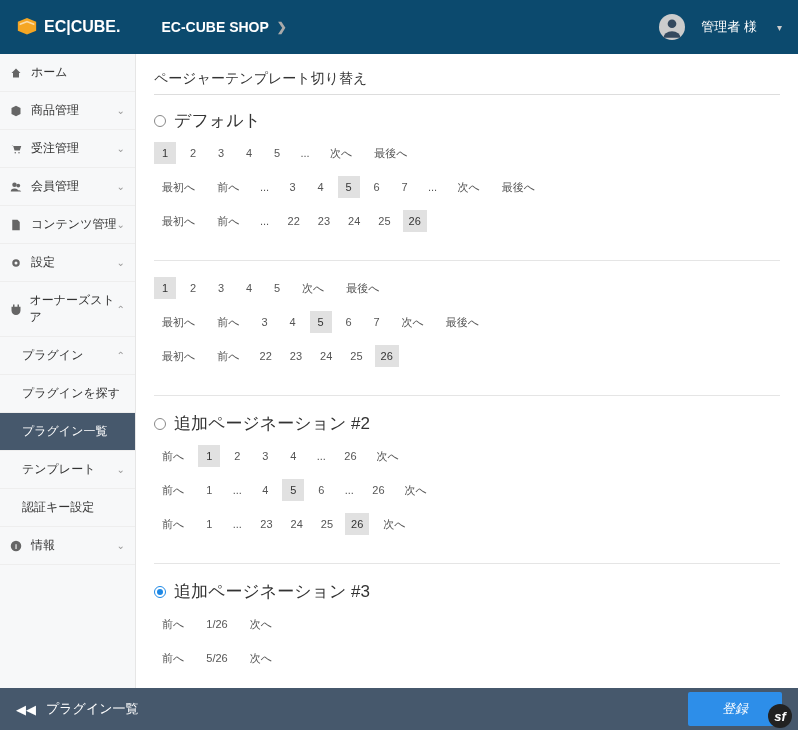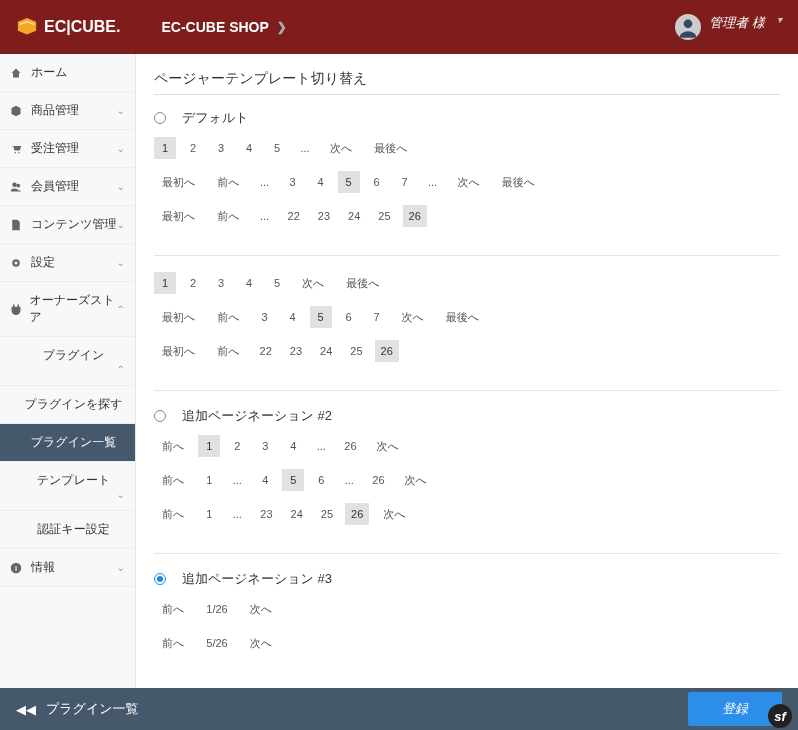--- a/index.html
+++ b/index.html
@@ -1,42 +1,42 @@
 <!DOCTYPE html>
 <html><head>
 <meta charset="utf-8">
 <style>
 * { margin: 0; padding: 0; box-sizing: border-box; font-family: "Hiragino Kaku Gothic ProN", "メイリオ", sans-serif; }
 body { width: 798px; height: 730px; overflow: hidden; background: #fff; }
 
-.header { height: 54px; background: #7f1d1d; color: #fff; display: flex; align-items: center; padding: 0 16px; }
+.header { height: 54px; background: #0c4a6e; color: #fff; display: flex; align-items: center; padding: 0 16px; }
 .logo { display: flex; align-items: center; gap: 6px; font-weight: bold; font-size: 16px; }
 .logo-icon { width: 22px; height: 18px; }
 .shop-name { margin-left: 41px; font-size: 14px; font-weight: bold; display: flex; align-items: center; gap: 8px; }
 .shop-name .chev { font-size: 12px; color: #aaa; }
-.header-right { margin-left: auto; display: flex; align-items: flex-start; gap: 8px; font-style: italic; }
+.header-right { margin-left: auto; display: flex; align-items: center; gap: 16px; }
 .avatar { width: 26px; height: 26px; }
 .user-label { font-size: 13px; }
 
 .layout { display: flex; height: calc(730px - 54px - 42px); }
 .sidebar { width: 136px; background: #f7f8f9; border-right: 1px solid #e6e6e6; overflow-y: auto; }
 .sidebar::-webkit-scrollbar { width: 0; }
 
 .nav-item { display: flex; align-items: center; padding: 10px 10px; font-size: 12px; color: #333; border-bottom: 1px solid #eee; cursor: pointer; position: relative; }
-.nav-item.sub { padding-left: 22px; font-size: 12px; flex-direction: column; }
+.nav-item.sub { padding-left: 22px; font-size: 12px; }
 .nav-item .nav-icon { width: 14px; margin-right: 7px; color: #666; display:inline-flex; }
 .nav-item .chev { margin-left: auto; font-size: 10px; color: #999; }
 .nav-item.active { background: #46586c; color: #fff; }
 
 .main { flex: 1; overflow-y: auto; padding: 16px 18px 24px 18px; font-size: 12px; color: #333; }
 .page-title { font-size: 14px; padding-bottom: 6px; border-bottom: 1px solid #ddd; margin-bottom: 14px; }
 
 .block { border-bottom: 1px solid #e5e5e5; padding-bottom: 16px; margin-bottom: 16px; }
 .block:last-child { border-bottom: none; }
-.block-head { display: flex; align-items: center; gap: 16px; margin-bottom: 10px; font-size: 13px; }
+.block-head { display: flex; align-items: center; gap: 8px; margin-bottom: 10px; font-size: 17px; }
 .radio { width: 12px; height: 12px; border: 1px solid #888; border-radius: 50%; display: inline-flex; align-items: center; justify-content: center; }
 .radio.checked { border-color: #1e88e5; }
 .radio.checked::after { content:""; width:6px; height:6px; background:#1e88e5; border-radius:50%; }
 
 .pager-row { display: flex; flex-wrap: wrap; gap: 6px; margin-bottom: 12px; align-items: center; }
 .pg { min-width: 22px; height: 22px; padding: 0 6px; display: inline-flex; align-items: center; justify-content: center; font-size: 11px; color: #555; cursor: pointer; background: #fff; }
 .pg.act { background: #e1e1e1; color: #333; }
 .pg.word { padding: 0 8px; }
 
 .footer { position: absolute; bottom: 0; left: 0; right: 0; height: 42px; background: #46586c; color: #fff; display: flex; align-items: center; padding: 0 16px; }

